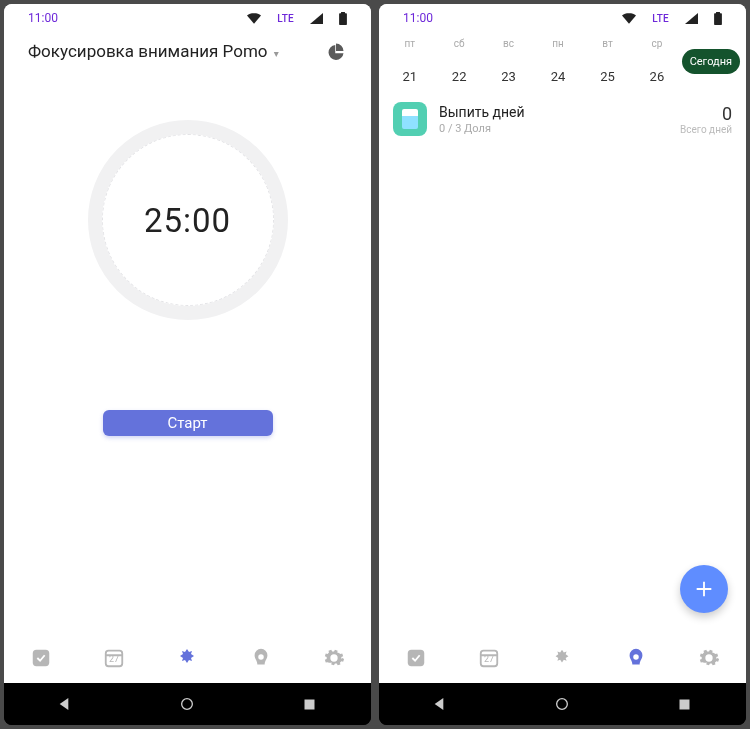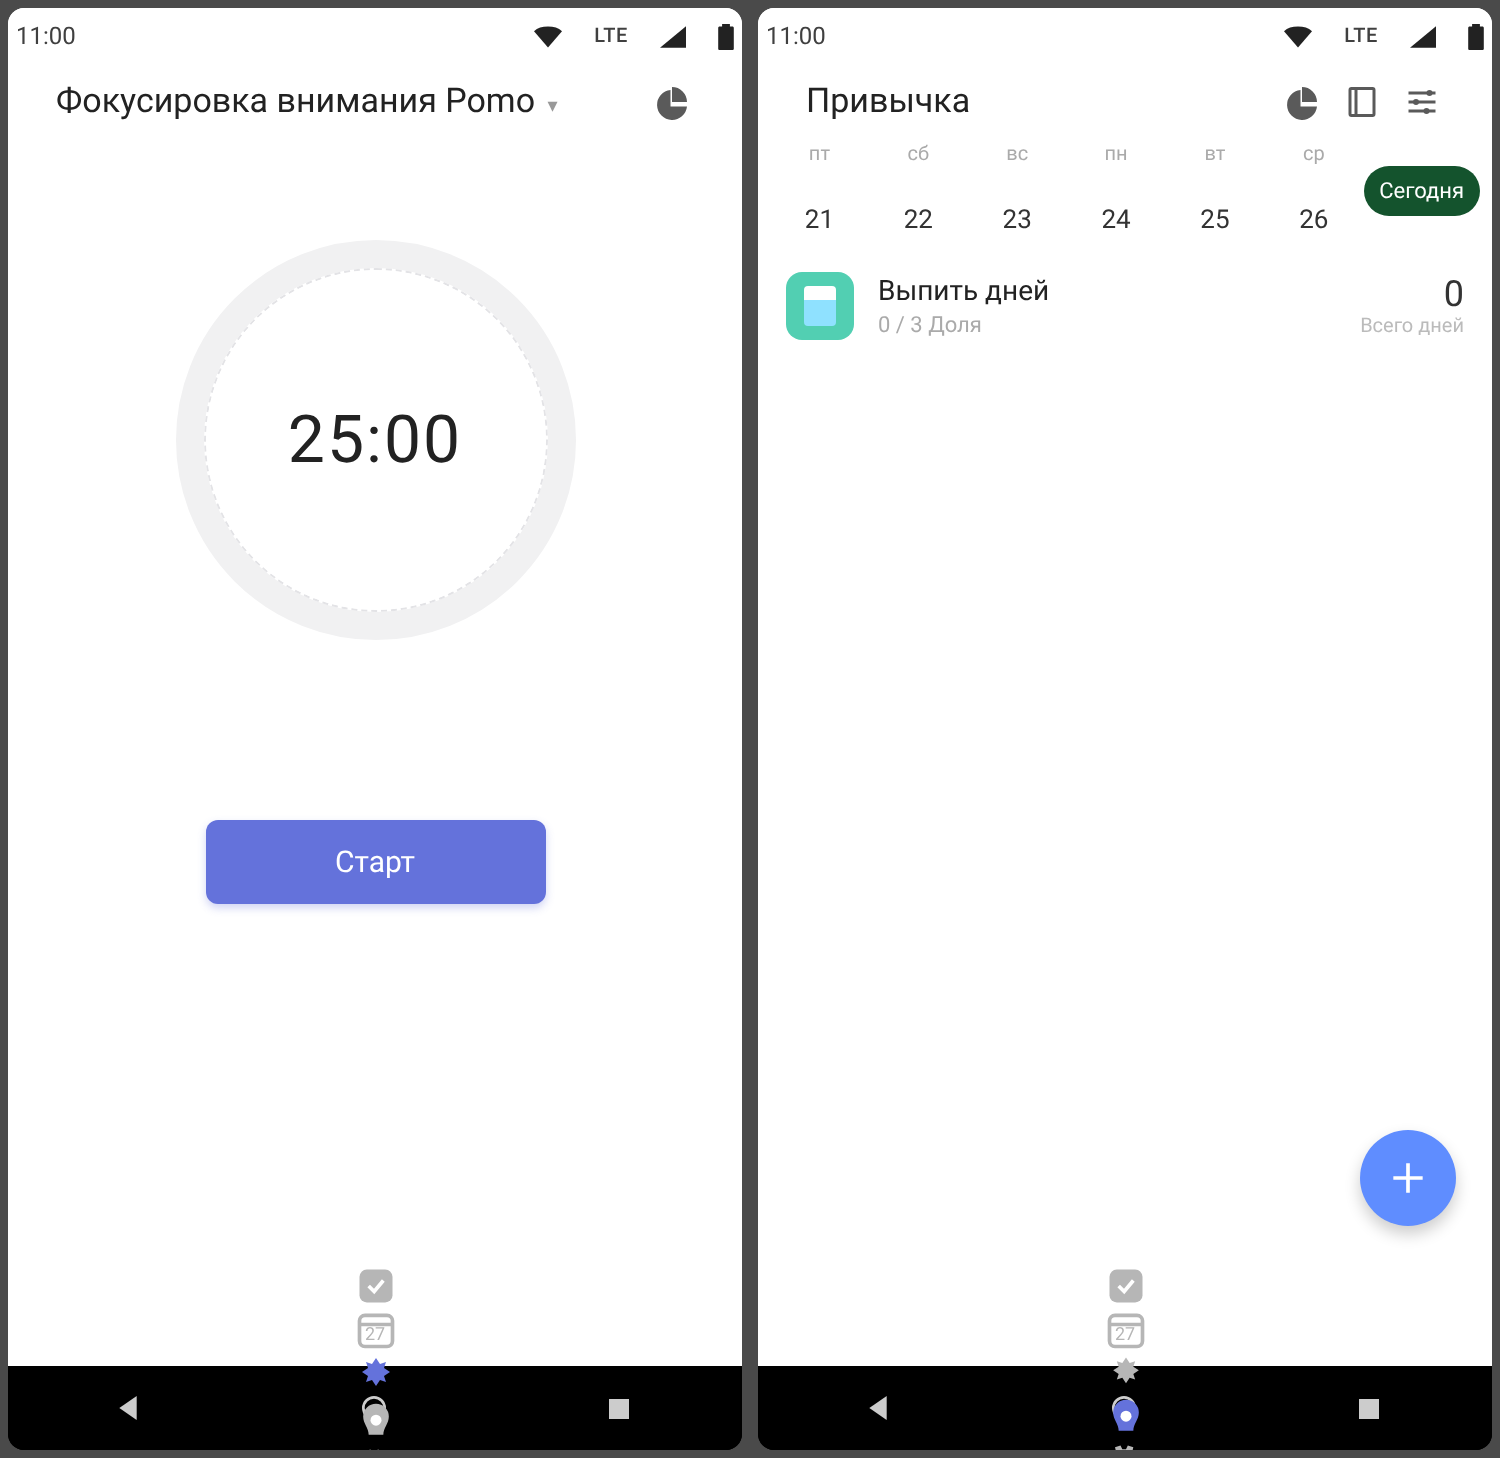--- a/index.html
+++ b/index.html
@@ -1,52 +1,52 @@
 <!DOCTYPE html>
 <html><head>
 <meta charset="utf-8">
 <style>
   * { box-sizing: border-box; margin: 0; padding: 0; font-family: -apple-system, BlinkMacSystemFont, "Segoe UI", Roboto, Arial, sans-serif; }
   body { background: #4a4a4a; width: 750px; height: 729px; display: flex; gap: 8px; padding: 4px; }
   .phone { flex: 1; background: #000; border-radius: 8px; display: flex; flex-direction: column; overflow: hidden; }
   .screen { flex: 1; background: #fff; display: flex; flex-direction: column; position: relative; }
-  .statusbar { height: 28px; display: flex; align-items: center; justify-content: space-between; padding: 0 4px; background:#fff; font-size: 12px; color: #404040; }
+  .statusbar { height: 28px; display: flex; align-items: center; justify-content: space-between; padding: 0 24px; background:#fff; font-size: 12px; color: #6d28d9; }
   .status-icons { display: flex; align-items: center; gap: 16px; }
   .status-lte { font-size:10px; font-weight:500; letter-spacing:0.3px;}
   .header { display: flex; align-items: center; padding: 8px 24px 4px; gap:8px;}
   .title { font-size: 17px; color: #222; font-weight: 400;}
   .header-spacer { flex: 1; }
   .header-icon { width: 22px; height: 22px; display:flex; align-items:center; justify-content:center; color:#5a5a5a; }
   .dropdown-caret { font-size:10px; color:#999; margin-left:2px;}
   
   .focus-label { text-align:center; margin-top: 40px; color:#bbb; font-size:14px;}
   .focus-chevron { font-size:11px; color:#ccc; margin-left:4px;}
   .timer-wrap { display:flex; justify-content:center; margin-top: 54px;}
   .timer-circle { width:200px; height:200px; border-radius:50%; position:relative; display:flex; align-items:center; justify-content:center;}
   .timer-ring-outer { position:absolute; inset:0; border-radius:50%; border:14px solid #f1f1f2;}
   .timer-ring-dots { position:absolute; inset:14px; border-radius:50%; border:1.5px dashed #e3e3e6;}
   .timer-text { font-size:33px; letter-spacing:1px; color:#222; font-weight:400;}
-  .start-btn { margin: 90px auto 0; width: 170px; height: 42px; border-radius: 6px; background: #6472db; color:#fff; display:flex; align-items:center; justify-content:center; font-size:15px; box-shadow: 0 2px 4px rgba(100,114,219,0.3);}
+  .start-btn { margin: 90px auto 0; width: 170px; height: 26px; border-radius: 6px; background: #6472db; color:#fff; display:flex; align-items:center; justify-content:center; font-size:15px; box-shadow: 0 2px 4px rgba(100,114,219,0.3);}
   
   .weekbar { display:flex; padding: 6px 6px 10px; align-items:center; gap:0; }
   .day { flex:1; text-align:center; }
   .day-name { font-size:10px; color:#aaa; }
   .day-num { font-size:13px; color:#333; margin-top:20px; }
   .today-pill { background:#14532d; color:#fff; border-radius:14px; padding:6px 8px; font-size:11px; }
   .habit-row { display:flex; align-items:center; padding: 8px 14px; }
   .habit-icon { width:34px; height:34px; border-radius:8px; background:#52cfb2; display:flex; align-items:center; justify-content:center; margin-right:12px;}
   .habit-icon-inner { width:16px; height:20px; background:linear-gradient(#fff 35%, #8fe1ff 35%); border-radius:2px;}
   .habit-title { font-size:14px; color:#222;}
   .habit-sub { font-size:11px; color:#aaa; margin-top:2px;}
   .habit-right { margin-left:auto; text-align:right;}
   .habit-count { font-size:18px; color:#333;}
   .habit-count-label { font-size:10px; color:#bbb;}
   .fab { position:absolute; right:18px; bottom:70px; width:48px; height:48px; border-radius:50%; background:#5f8dff; color:#fff; display:flex; align-items:center; justify-content:center; font-size:26px; box-shadow:0 4px 8px rgba(0,0,0,0.2);}
   
-  .app-nav { height:52px; display:flex; align-items:center; justify-content:space-around; border-top:1px solid #fff; background:#fff;flex-direction:column;}
+  .app-nav { height:52px; display:flex; align-items:center; justify-content:space-around; border-top:1px solid #fff; background:#fff;}
   .nav-item { width:26px; height:26px; display:flex; align-items:center; justify-content:center; color:#b6b6b6;}
   .nav-item.active { color:#6472db;}
   
   .sysnav { height:42px; background:#000; display:flex; align-items:center; justify-content:space-around;}
   .sysnav-btn { width:20px; height:20px; display:flex; align-items:center; justify-content:center; color:#ddd;}
   svg { display:block; }
 </style>
 </head>
 <body>
 
@@ -156,43 +156,20 @@
           </svg>
         <span class="status-lte">LTE</span>
         <svg width="13" height="11" viewBox="0 0 24 20">
             <path fill="#222" d="M0 20h24V0L0 20z"></path>
           </svg>
         <svg width="8" height="13" viewBox="0 0 12 20">
             <path fill="#222" d="M3 0h6v2h2c.5 0 1 .5 1 1v16c0 .5-.5 1-1 1H1c-.5 0-1-.5-1-1V3c0-.5.5-1 1-1h2V0z"></path>
           </svg>
       </div>
     </div>
-    <div class="header">
-      <span class="title">Привычка</span>
-      <div class="header-spacer"></div>
-      <div class="header-icon">
-        <svg width="18" height="18" viewBox="0 0 24 24">
-            <path fill="currentColor" d="M12 2v10h10A10 10 0 0 0 12 2zM11 4a10 10 0 1 0 11 11H11V4z"></path>
-          </svg>
-      </div>
-      <div class="header-icon">
-        <svg width="18" height="18" viewBox="0 0 24 24">
-            <rect x="4" y="3" width="16" height="18" rx="1" fill="none" stroke="currentColor" stroke-width="2"></rect>
-            <line x1="8" y1="3" x2="8" y2="21" stroke="currentColor" stroke-width="2"></line>
-          </svg>
-      </div>
-      <div class="header-icon">
-        <svg width="18" height="18" viewBox="0 0 24 24">
-            <path stroke="currentColor" stroke-width="2" d="M3 6h18M3 12h18M3 18h18"></path>
-            <circle cx="17" cy="6" r="2" fill="currentColor"></circle>
-            <circle cx="8" cy="12" r="2" fill="currentColor"></circle>
-            <circle cx="15" cy="18" r="2" fill="currentColor"></circle>
-          </svg>
-      </div>
-    </div>
 
     <div class="weekbar">
       <div class="day">
           <div class="day-name">пт</div>
           <div class="day-num">21</div>
         </div>
       <div class="day">
           <div class="day-name">сб</div>
           <div class="day-num">22</div>
         </div>

